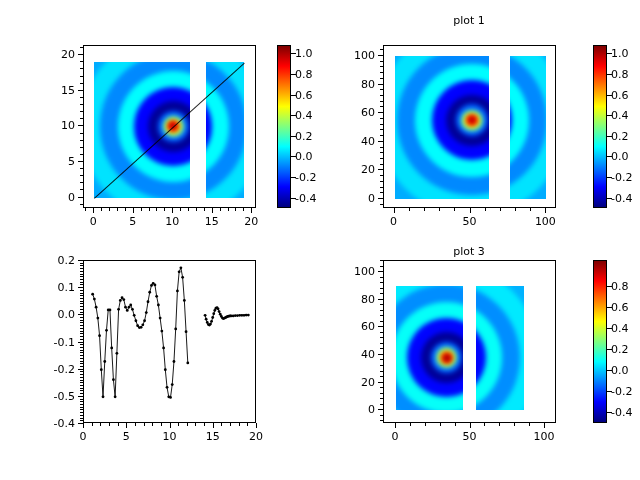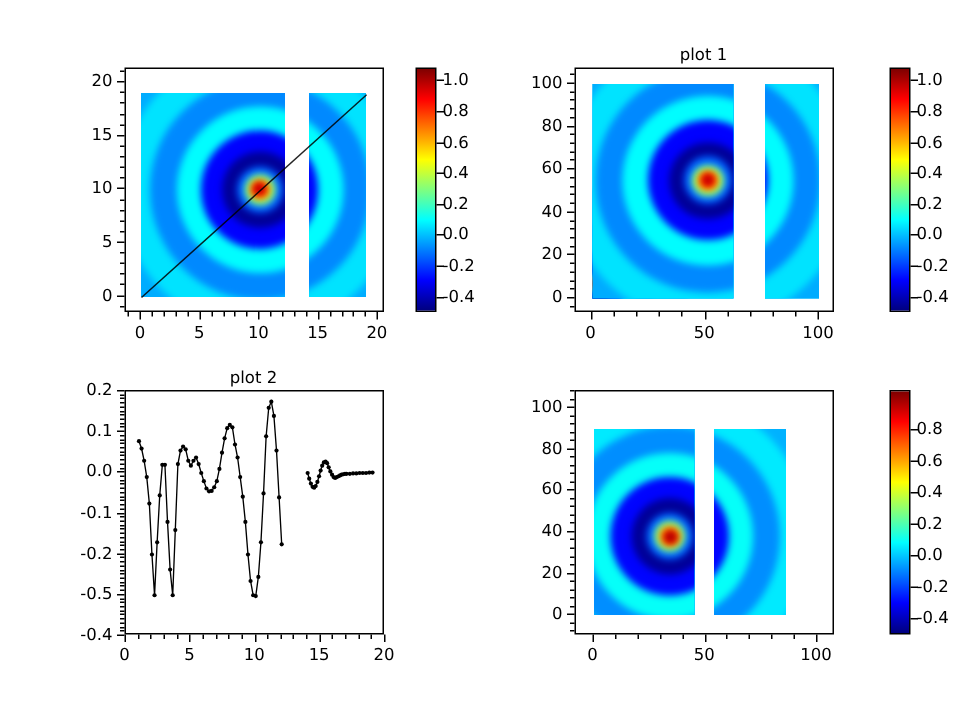--- a/index.html
+++ b/index.html
@@ -151,21 +151,21 @@
     <div class="tick maj-l" style="left: 291px; top: 135.785px;"></div>
     <div class="ticklabel" style="left: 295px; top: 135.785px; transform: translateY(-50%);">0.2</div>
     <div class="tick maj-l" style="left: 291px; top: 115.152px;"></div>
     <div class="ticklabel" style="left: 295px; top: 115.152px; transform: translateY(-50%);">0.4</div>
     <div class="tick maj-l" style="left: 291px; top: 94.519px;"></div>
     <div class="ticklabel" style="left: 295px; top: 94.519px; transform: translateY(-50%);">0.6</div>
     <div class="tick maj-l" style="left: 291px; top: 73.8861px;"></div>
     <div class="ticklabel" style="left: 295px; top: 73.8861px; transform: translateY(-50%);">0.8</div>
     <div class="tick maj-l" style="left: 291px; top: 53.2532px;"></div>
     <div class="ticklabel" style="left: 295px; top: 53.2532px; transform: translateY(-50%);">1.0</div>
-    <div class="title" style="left: 399px; top: 30px; width: 140px;">plot 1</div>
+    <div class="title" style="left: 399px; top: 14px; width: 140px;">plot 1</div>
     <div class="axes" style="left: 383px; top: 45px; width: 173px; height: 163px;">
       <div class="patch" style="left: 10.6228px; top: 10.0088px; width: 94.0877px; height: 142.982px; background: rgb(0, 195, 255);">
         <div class="blob" style="left: -61.3088px; top: 70.1474px; width: 125.653px; height: 125.653px; background: rgb(0, 172, 255); filter: blur(1.36579px);"></div>
         <div class="blob" style="left: -49.0167px; top: 82.4395px; width: 101.068px; height: 101.068px; background: rgb(0, 227, 255); filter: blur(1.36579px);"></div>
         <div class="blob" style="left: -38.0904px; top: 93.3658px; width: 79.2158px; height: 79.2158px; background: rgb(0, 137, 255); filter: blur(1.36579px);"></div>
         <div class="blob" style="left: -28.5298px; top: 102.926px; width: 60.0947px; height: 60.0947px; background: rgb(0, 253, 255); filter: blur(1.36579px);"></div>
         <div class="blob" style="left: -19.6522px; top: 111.804px; width: 42.3395px; height: 42.3395px; background: rgb(0, 1, 255); filter: blur(1.36579px);"></div>
         <div class="blob" style="left: -12.1404px; top: 119.316px; width: 27.3158px; height: 27.3158px; background: rgb(0, 0, 153); filter: blur(1.36579px);"></div>
         <div class="blob" style="left: -6.95035px; top: 124.506px; width: 16.9358px; height: 16.9358px; background: rgb(0, 98, 255); filter: blur(1.36579px);"></div>
         <div class="blob" style="left: -4.21877px; top: 127.237px; width: 11.4726px; height: 11.4726px; background: rgb(101, 255, 153); filter: blur(1.36579px);"></div>
@@ -252,21 +252,20 @@
     <div class="tick maj-l" style="left: 607px; top: 135.785px;"></div>
     <div class="ticklabel" style="left: 611px; top: 135.785px; transform: translateY(-50%);">0.2</div>
     <div class="tick maj-l" style="left: 607px; top: 115.152px;"></div>
     <div class="ticklabel" style="left: 611px; top: 115.152px; transform: translateY(-50%);">0.4</div>
     <div class="tick maj-l" style="left: 607px; top: 94.519px;"></div>
     <div class="ticklabel" style="left: 611px; top: 94.519px; transform: translateY(-50%);">0.6</div>
     <div class="tick maj-l" style="left: 607px; top: 73.8861px;"></div>
     <div class="ticklabel" style="left: 611px; top: 73.8861px; transform: translateY(-50%);">0.8</div>
     <div class="tick maj-l" style="left: 607px; top: 53.2532px;"></div>
     <div class="ticklabel" style="left: 611px; top: 53.2532px; transform: translateY(-50%);">1.0</div>
-    <div class="title" style="left: 99px; top: 245px; width: 140px;">plot 2</div>
     <div class="axes" style="left: 83px; top: 260px; width: 173px; height: 163px;"><svg width="173" height="163">
         <path d="M8.65 33.14 L10.38 38.03 L12.11 46.18 L13.84 57.05 L15.57 74.71 L17.30 108.67 L19.03 135.83 L20.76 100.52 L22.49 69.28 L24.22 48.90 L25.95 48.90 L27.68 86.93 L29.41 118.72 L31.14 135.83 L32.87 92.37 L34.60 48.36 L36.33 39.39 L38.06 36.68 L39.79 38.58 L41.52 46.18 L43.25 49.44 L44.98 46.18 L46.71 44.01 L48.44 48.36 L50.17 54.33 L51.90 59.77 L53.63 64.66 L55.36 66.56 L57.09 66.29 L58.82 63.84 L60.55 59.77 L62.28 51.62 L64.01 40.75 L65.74 31.24 L67.47 24.45 L69.20 22.28 L70.93 23.91 L72.66 35.32 L74.39 44.01 L76.12 57.05 L77.85 70.09 L79.58 86.93 L81.31 108.67 L83.04 126.33 L84.77 135.83 L86.50 136.38 L88.23 123.61 L89.96 100.52 L91.69 67.92 L93.42 29.88 L95.15 10.87 L96.88 6.79 L98.61 16.30 L100.34 39.39 L102.07 70.63 L103.80 101.88 " fill="none" stroke="#000000" stroke-width="0.9"></path>
         <circle cx="8.65" cy="33.14" r="1.4" fill="#000000"></circle>
         <circle cx="10.38" cy="38.03" r="1.4" fill="#000000"></circle>
         <circle cx="12.11" cy="46.18" r="1.4" fill="#000000"></circle>
         <circle cx="13.84" cy="57.05" r="1.4" fill="#000000"></circle>
         <circle cx="15.57" cy="74.71" r="1.4" fill="#000000"></circle>
         <circle cx="17.30" cy="108.67" r="1.4" fill="#000000"></circle>
         <circle cx="19.03" cy="135.83" r="1.4" fill="#000000"></circle>
         <circle cx="20.76" cy="100.52" r="1.4" fill="#000000"></circle>
@@ -440,20 +439,21 @@
     <div class="tick min-l" style="left: 80px; top: 265.433px;"></div>
     <div class="tick min-l" style="left: 80px; top: 262.717px;"></div>
     <div class="tick maj-l" style="left: 78px; top: 260px;"></div>
     <div class="ticklabel tl-y" style="left: 23px; top: 423px; width: 52px;">-0.4</div>
     <div class="ticklabel tl-y" style="left: 23px; top: 395.833px; width: 52px;">-0.5</div>
     <div class="ticklabel tl-y" style="left: 23px; top: 368.667px; width: 52px;">-0.2</div>
     <div class="ticklabel tl-y" style="left: 23px; top: 341.5px; width: 52px;">-0.1</div>
     <div class="ticklabel tl-y" style="left: 23px; top: 314.333px; width: 52px;">0.0</div>
     <div class="ticklabel tl-y" style="left: 23px; top: 287.167px; width: 52px;">0.1</div>
     <div class="ticklabel tl-y" style="left: 23px; top: 260px; width: 52px;">0.2</div>
+    <div class="title" style="left: 399px; top: 245px; width: 140px;">plot 3</div>
     <div class="axes" style="left: 383px; top: 260px; width: 173px; height: 163px;">
       <div class="patch" style="left: 11.931px; top: 24.8644px; width: 67.1121px; height: 124.322px; background: rgb(0, 201, 255);">
         <div class="blob" style="left: -65.919px; top: -44.7954px; width: 233.252px; height: 233.252px; background: rgb(0, 178, 255); filter: blur(2.53534px);"></div>
         <div class="blob" style="left: -43.1009px; top: -21.9773px; width: 187.616px; height: 187.616px; background: rgb(0, 234, 255); filter: blur(2.53534px);"></div>
         <div class="blob" style="left: -22.8181px; top: -1.69449px; width: 147.05px; height: 147.05px; background: rgb(0, 142, 255); filter: blur(2.53534px);"></div>
         <div class="blob" style="left: -5.07069px; top: 16.0529px; width: 111.555px; height: 111.555px; background: rgb(5, 255, 249); filter: blur(2.53534px);"></div>
         <div class="blob" style="left: 11.4091px; top: 32.5327px; width: 78.5957px; height: 78.5957px; background: rgb(0, 4, 255); filter: blur(2.53534px);"></div>
         <div class="blob" style="left: 25.3534px; top: 46.4771px; width: 50.7069px; height: 50.7069px; background: rgb(0, 0, 153); filter: blur(2.53534px);"></div>
         <div class="blob" style="left: 34.9878px; top: 56.1114px; width: 31.4383px; height: 31.4383px; background: rgb(0, 102, 255); filter: blur(2.53534px);"></div>
         <div class="blob" style="left: 40.0584px; top: 61.1821px; width: 21.2969px; height: 21.2969px; background: rgb(111, 255, 143); filter: blur(2.53534px);"></div>

